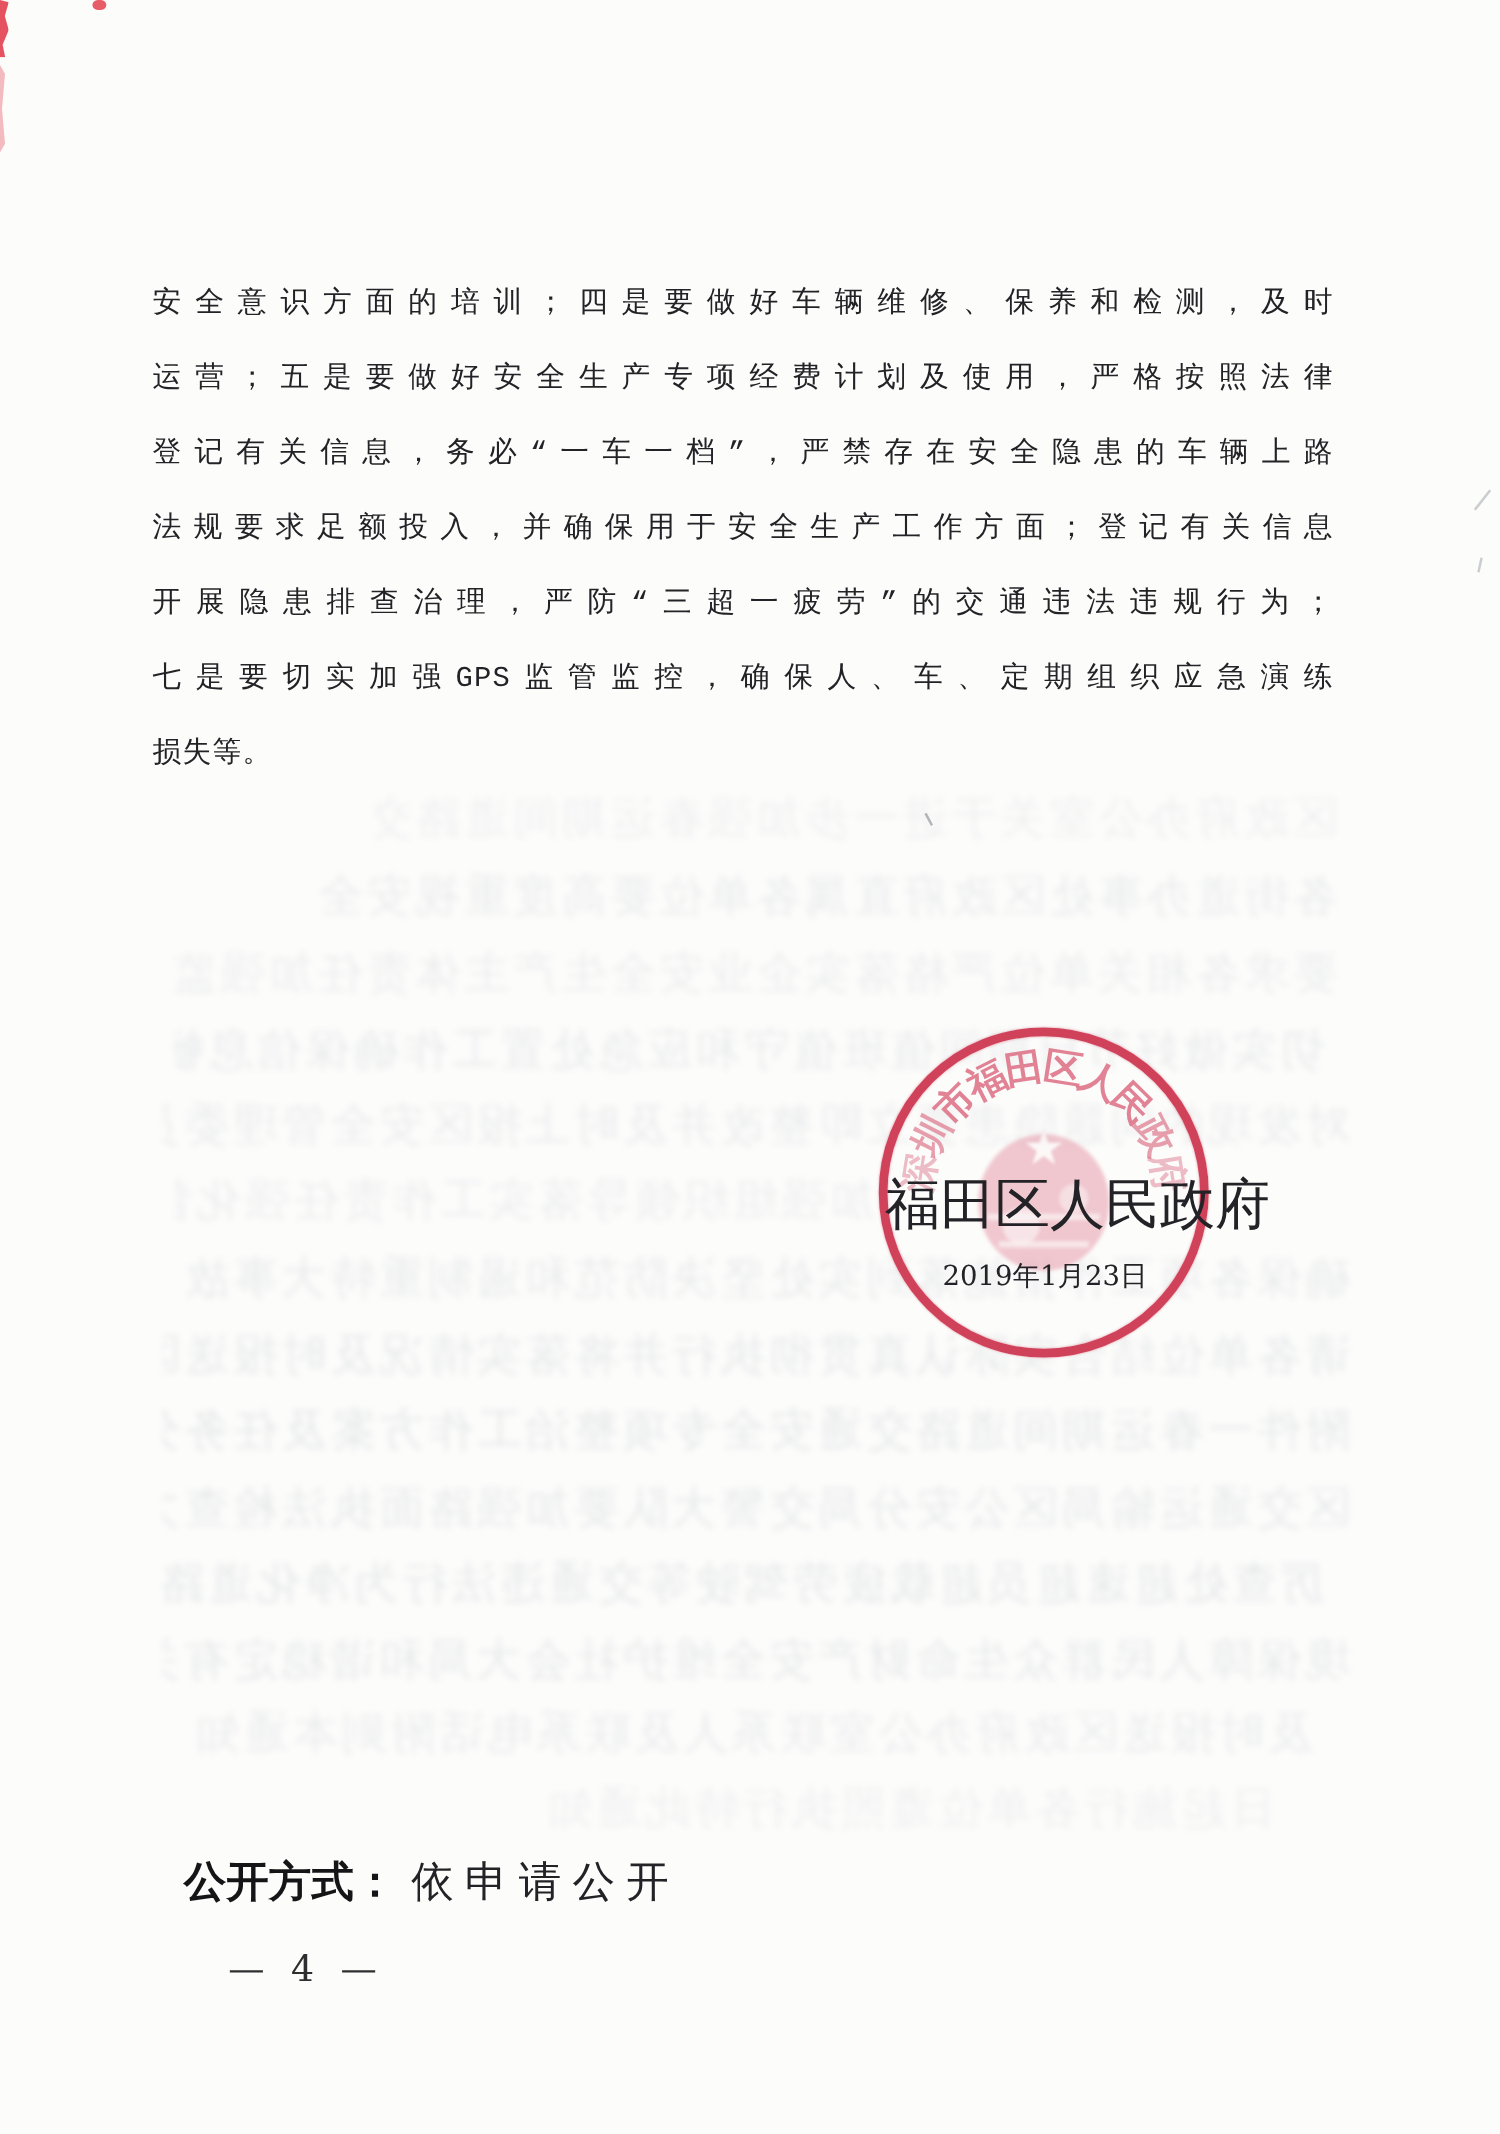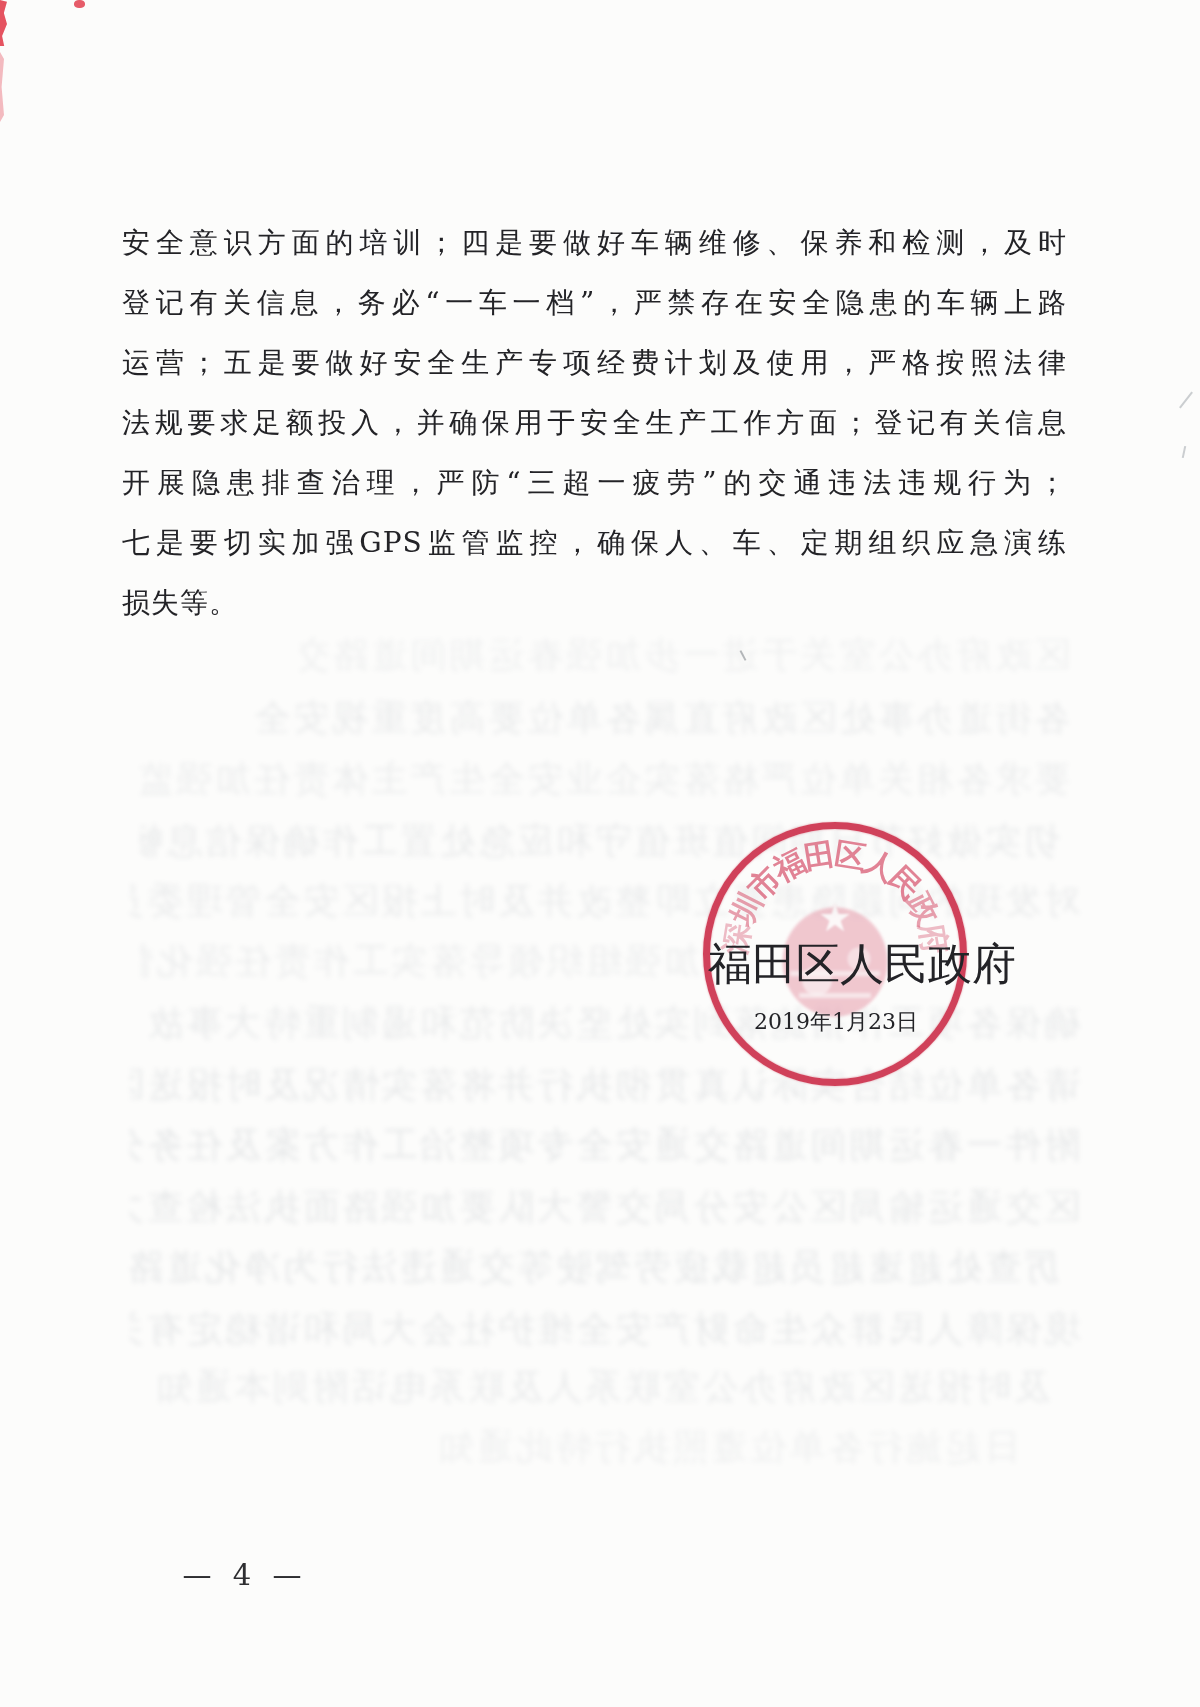--- a/index.html
+++ b/index.html
@@ -9,21 +9,21 @@
     margin:0 auto;
     background:#fcfcfb;
     overflow:hidden;
     font-family:"DejaVu Serif","Liberation Serif",serif;
     --rim:#d0415a; --arc:#dd6e84; --emblem:#e79cab; --ink:#232327;
   }
 
   
   .body-text{
     position:absolute; left:122px; top:213px; width:945px;
-    font-size:28px; color:var(--ink); z-index:3;
+    font-size:23px; color:var(--ink); z-index:3;font-family:Liberation Mono, monospace;
   }
   .body-text .line{
     height:60px; line-height:60px;
     text-align:justify; text-align-last:justify;
     text-justify:inter-character;
     letter-spacing:1px;
   }
   .body-text .line.short{ text-align-last:left; }
 
   
@@ -123,22 +123,22 @@
       <div class="bt" style="top: 1122px; left: 130px; width: 950px; opacity: 0.15;">附件一春运期间道路交通安全专项整治工作方案及任务分工表</div>
       <div class="bt" style="top: 1184px; left: 130px; width: 950px; opacity: 0.14;">区交通运输局区公安分局交警大队要加强路面执法检查力度严</div>
       <div class="bt" style="top: 1244px; left: 130px; width: 930px; opacity: 0.15;">厉查处超速超员超载疲劳驾驶等交通违法行为净化道路运输环</div>
       <div class="bt" style="top: 1306px; left: 130px; width: 950px; opacity: 0.14;">境保障人民群众生命财产安全维护社会大局和谐稳定有关情况</div>
       <div class="bt" style="top: 1364px; left: 150px; width: 900px; opacity: 0.12;">及时报送区政府办公室联系人及联系电话附则本通知自印发之</div>
       <div class="bt" style="top: 1424px; left: 300px; width: 720px; opacity: 0.09;">日起施行各单位遵照执行特此通知</div>
     </div>
 
   <div class="body-text">
     <div class="line">安全意识方面的培训；四是要做好车辆维修、保养和检测，及时</div>
+    <div class="line">运营；五是要做好安全生产专项经费计划及使用，严格按照法律</div>
     <div class="line">登记有关信息，务必“一车一档”，严禁存在安全隐患的车辆上路</div>
-    <div class="line">运营；五是要做好安全生产专项经费计划及使用，严格按照法律</div>
     <div class="line">法规要求足额投入，并确保用于安全生产工作方面；登记有关信息</div>
     <div class="line">开展隐患排查治理，严防“三超一疲劳”的交通违法违规行为；</div>
     <div class="line">七是要切实加强GPS监管监控，确保人、车、定期组织应急演练</div>
     <div class="line short">损失等。</div>
   </div>
 
   <div class="seal">
     <div>
         <span class="arc-char" style="transform: rotate(-81deg) translateY(-100px); opacity: 0.45;">深</span>
         <span class="arc-char" style="transform: rotate(-63deg) translateY(-100px); opacity: 0.65;">圳</span>
@@ -154,15 +154,18 @@
     <div class="emblem">
       <span class="emblem-star">★</span>
       <span class="emblem-bar b1"></span>
       <span class="emblem-bar b2"></span>
     </div>
   </div>
 
   <div class="sig-authority">福田区人民政府</div>
   <div class="sig-date">2019年1月23日</div>
 
+  <div class="footer-line">
+    <span class="footer-label">公开方式：</span><span class="footer-value">依申请公开</span>
+  </div>
   <div class="page-number">— 4 —</div>
 
 </div>
 
 </body></html>

